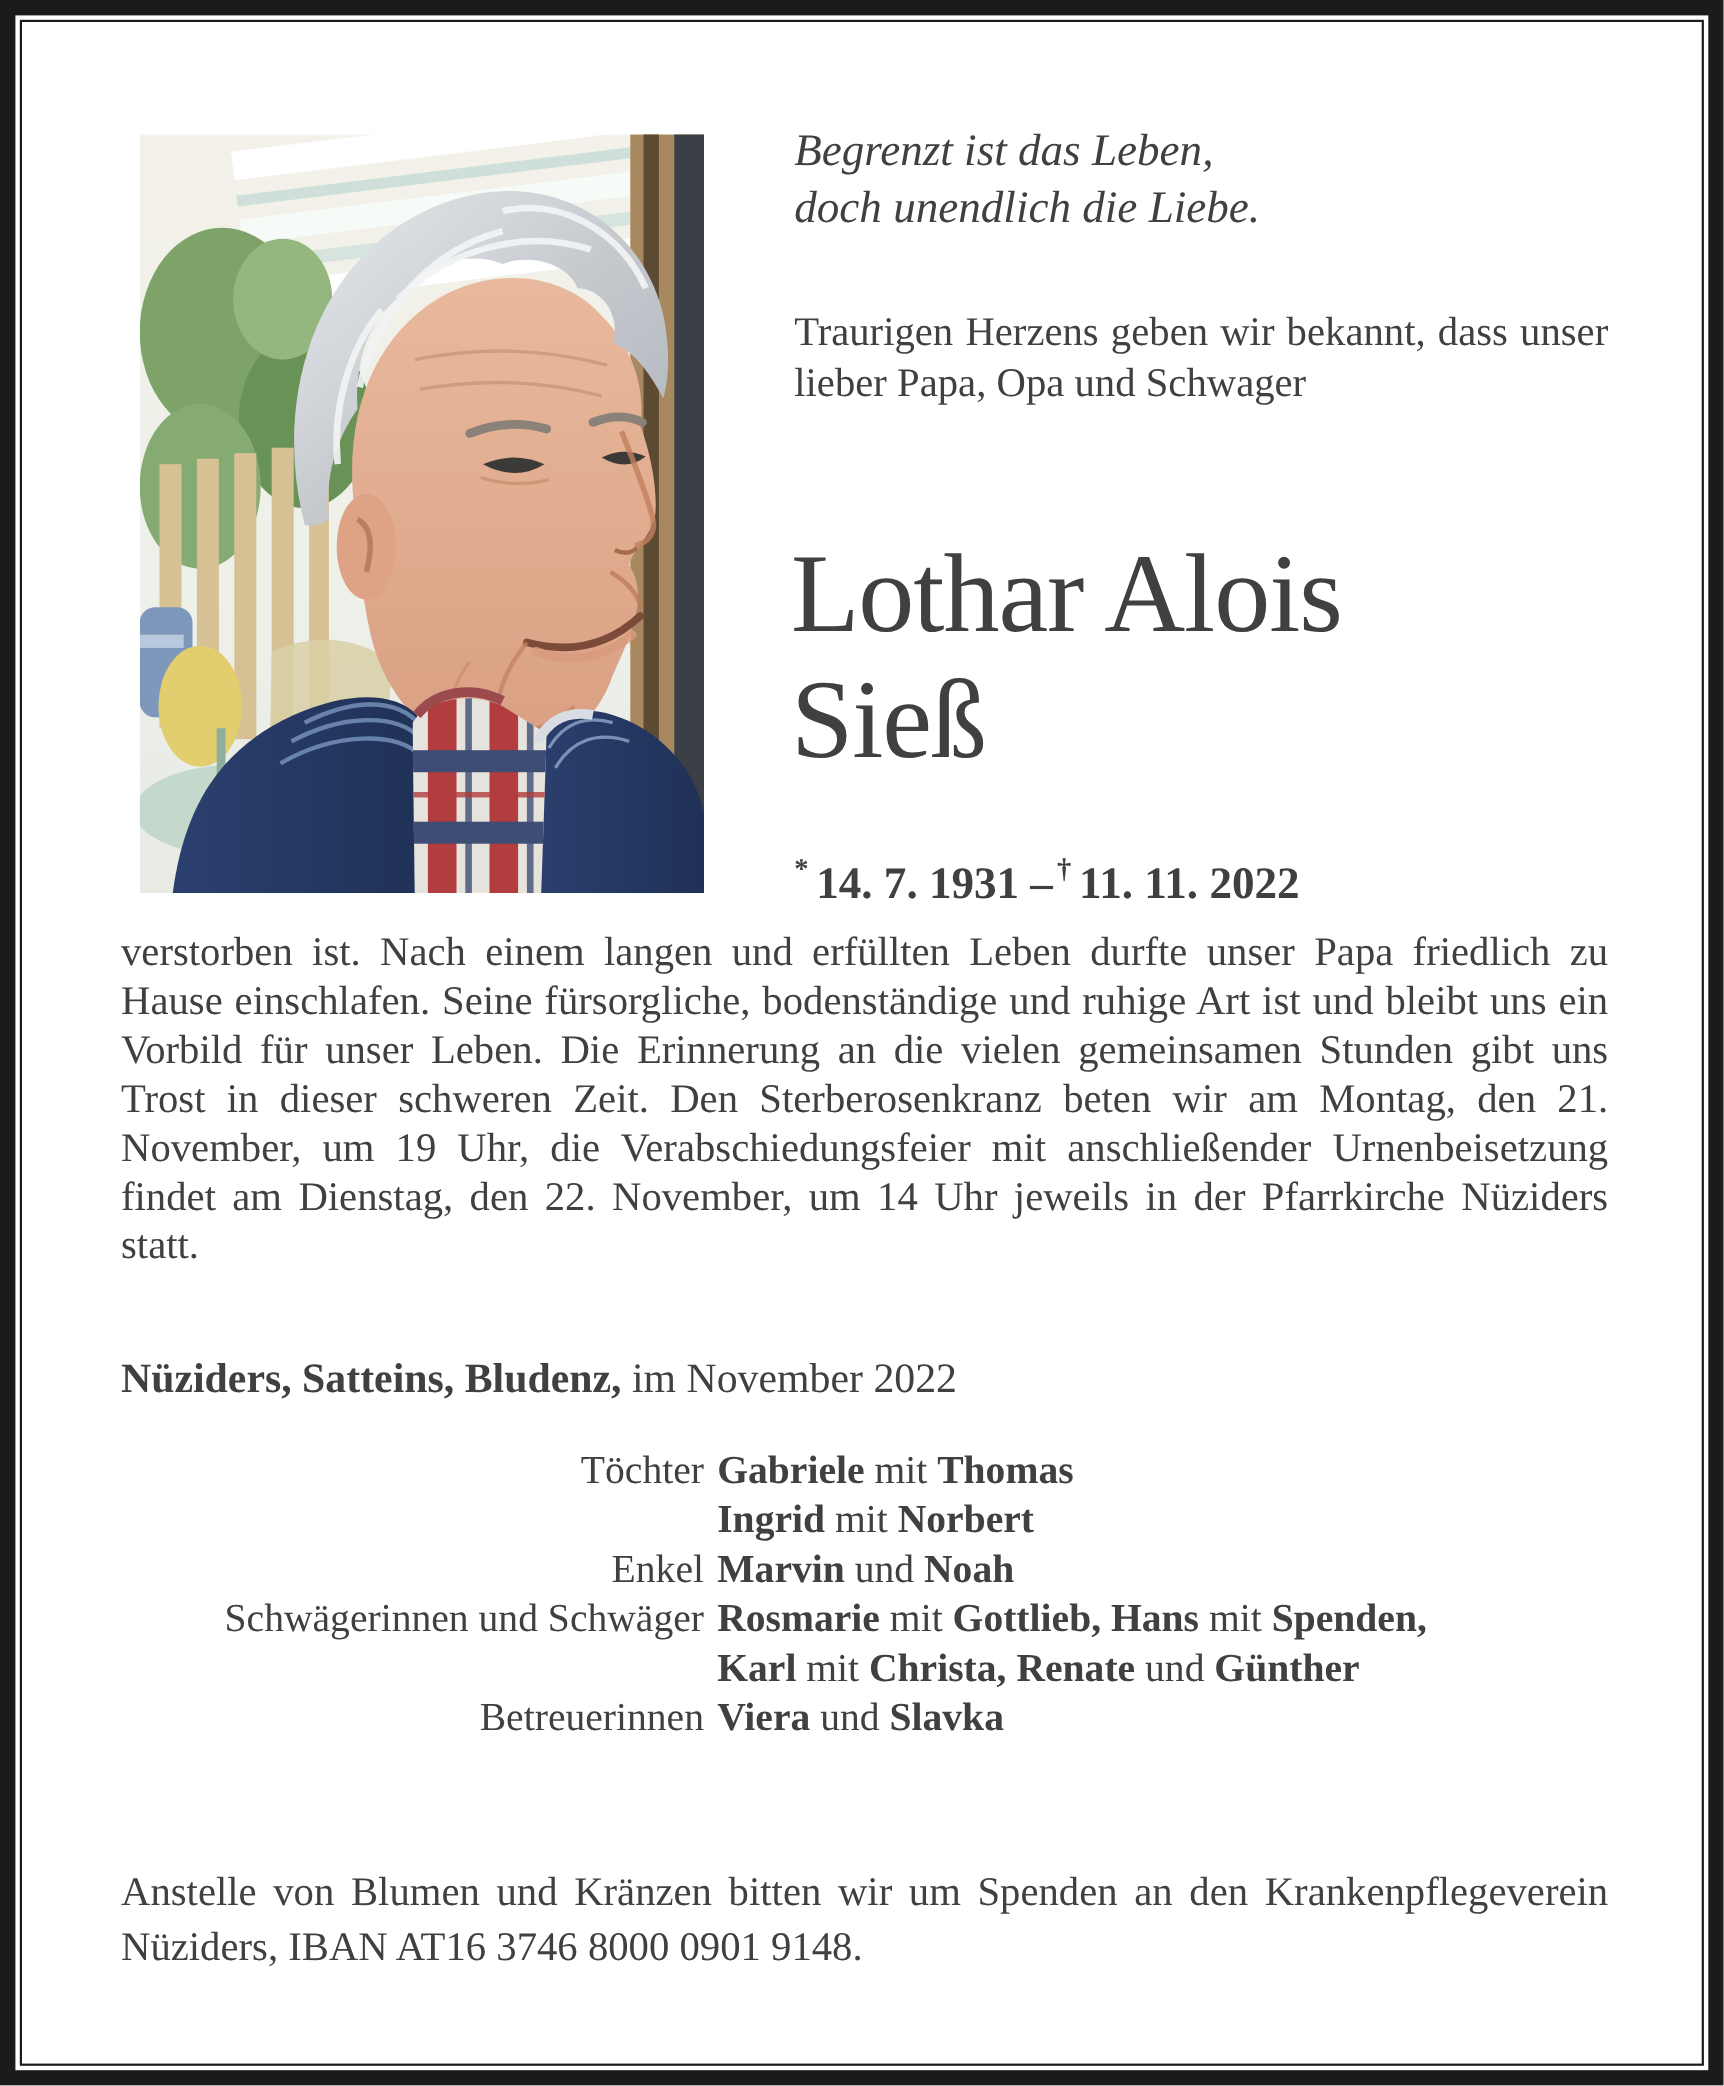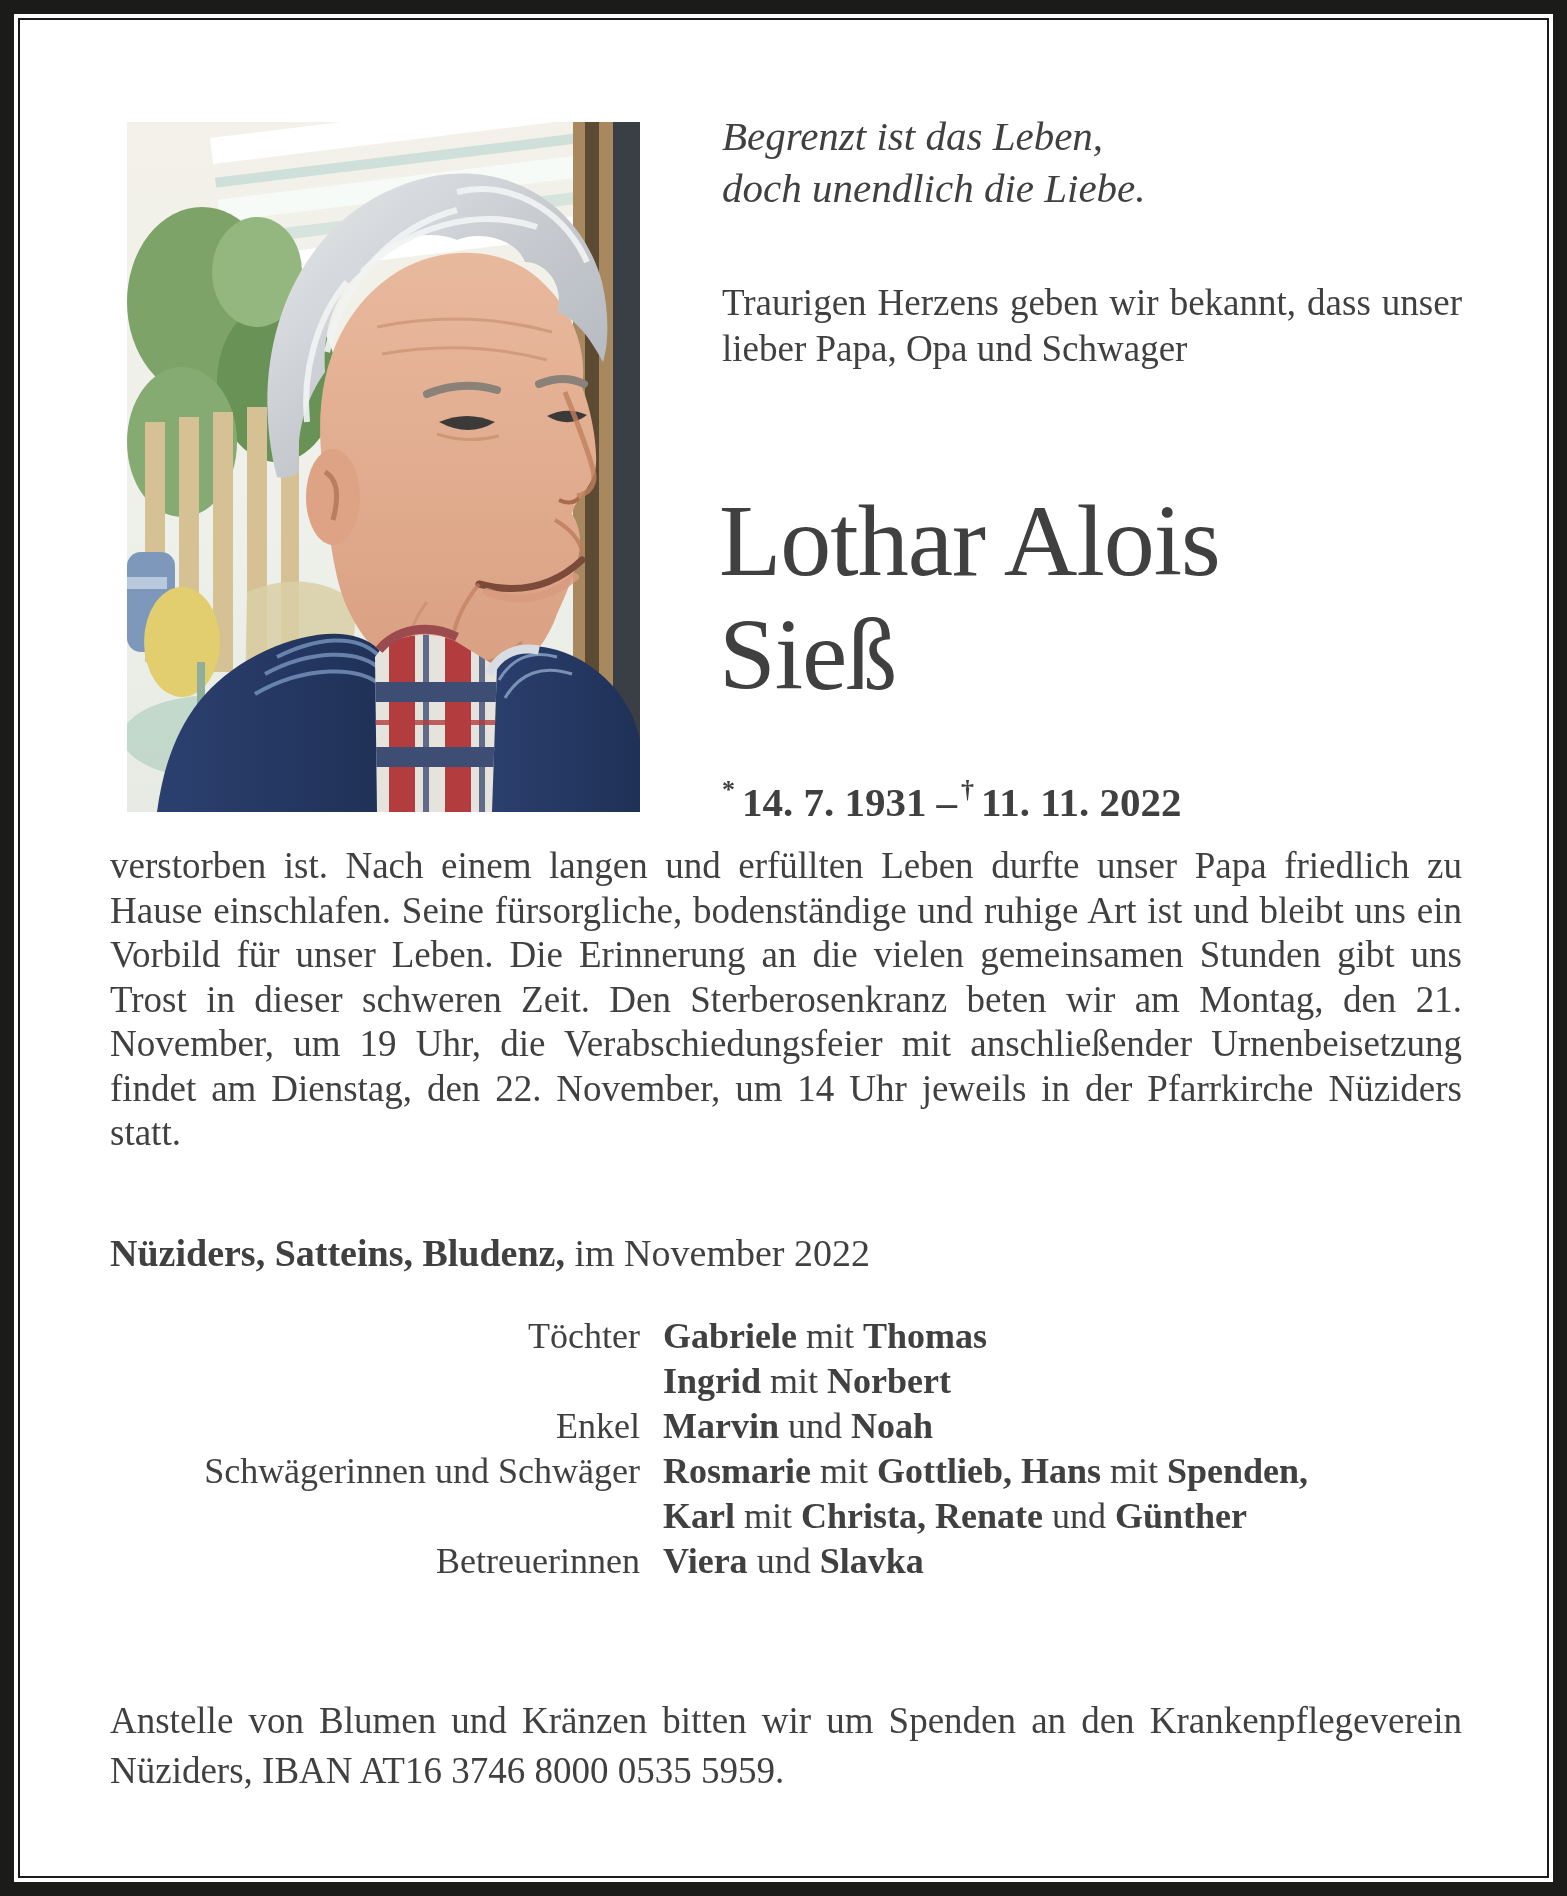--- a/index.html
+++ b/index.html
@@ -61,21 +61,21 @@
   }
   .dateline{
     left:96px;top:1216px;width:1352px;
     font-size:38px;line-height:46px;
   }
   .dateline .places{font-weight:bold;}
   .family-grid{
     left:96px;top:1300px;width:1352px;
     display:grid;
     grid-template-columns:530px 1fr;
-    column-gap:23px;
+    column-gap:12px;
     font-size:36px;line-height:45px;
   }
   .fam-label{text-align:right;}
   .fam-names{text-align:left;}
   .fam-names .b{font-weight:bold;}
   .donation{
     left:96px;top:1682px;width:1352px;
     font-size:37px;line-height:50px;
     text-align:justify;hyphens:manual;
   }
@@ -272,14 +272,14 @@
       <div class="fam-names"><span class="b">Marvin</span><span> und </span><span class="b">Noah</span></div>
       <div class="fam-label">Schwägerinnen und Schwäger</div>
       <div class="fam-names"><span class="b">Rosmarie</span><span> mit </span><span class="b">Gottlieb,</span><span> </span><span class="b">Hans</span><span> mit </span><span class="b">Spenden,</span></div>
       <div class="fam-label"></div>
       <div class="fam-names"><span class="b">Karl</span><span> mit </span><span class="b">Christa,</span><span> </span><span class="b">Renate</span><span> und </span><span class="b">Günther</span></div>
       <div class="fam-label">Betreuerinnen</div>
       <div class="fam-names"><span class="b">Viera</span><span> und </span><span class="b">Slavka</span></div>
       <div class="fam-label"></div>
     </div>
 
-  <div class="abs donation">Anstelle von Blumen und Kränzen bitten wir um Spenden an den Kranken­pflegeverein Nüziders, IBAN AT16 3746 8000 0535 5959.</div>
+  <div class="abs donation">Anstelle von Blumen und Kränzen bitten wir um Spenden an den Kranken­pflegeverein Nüziders, IBAN AT16 3746 8000 0901 9148.</div>
 </div>
 
 </body></html>

